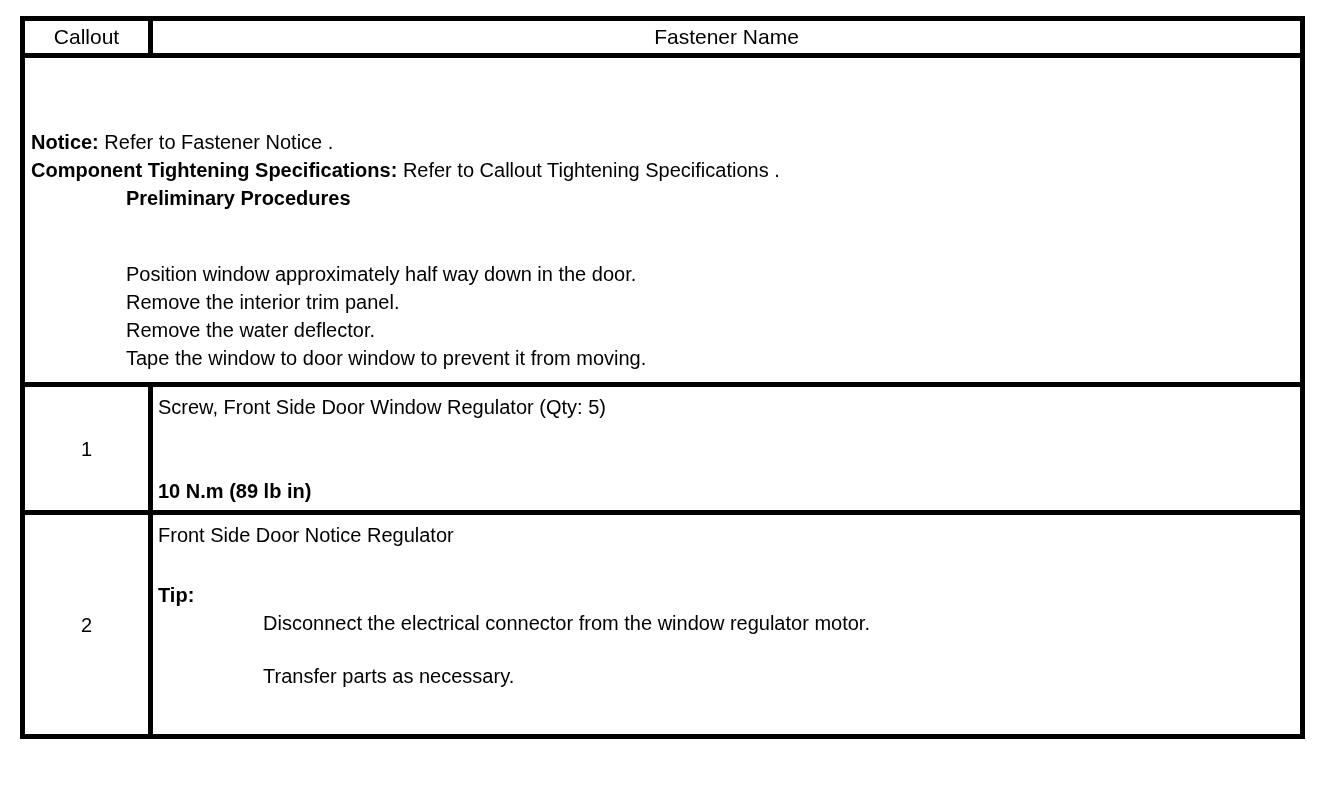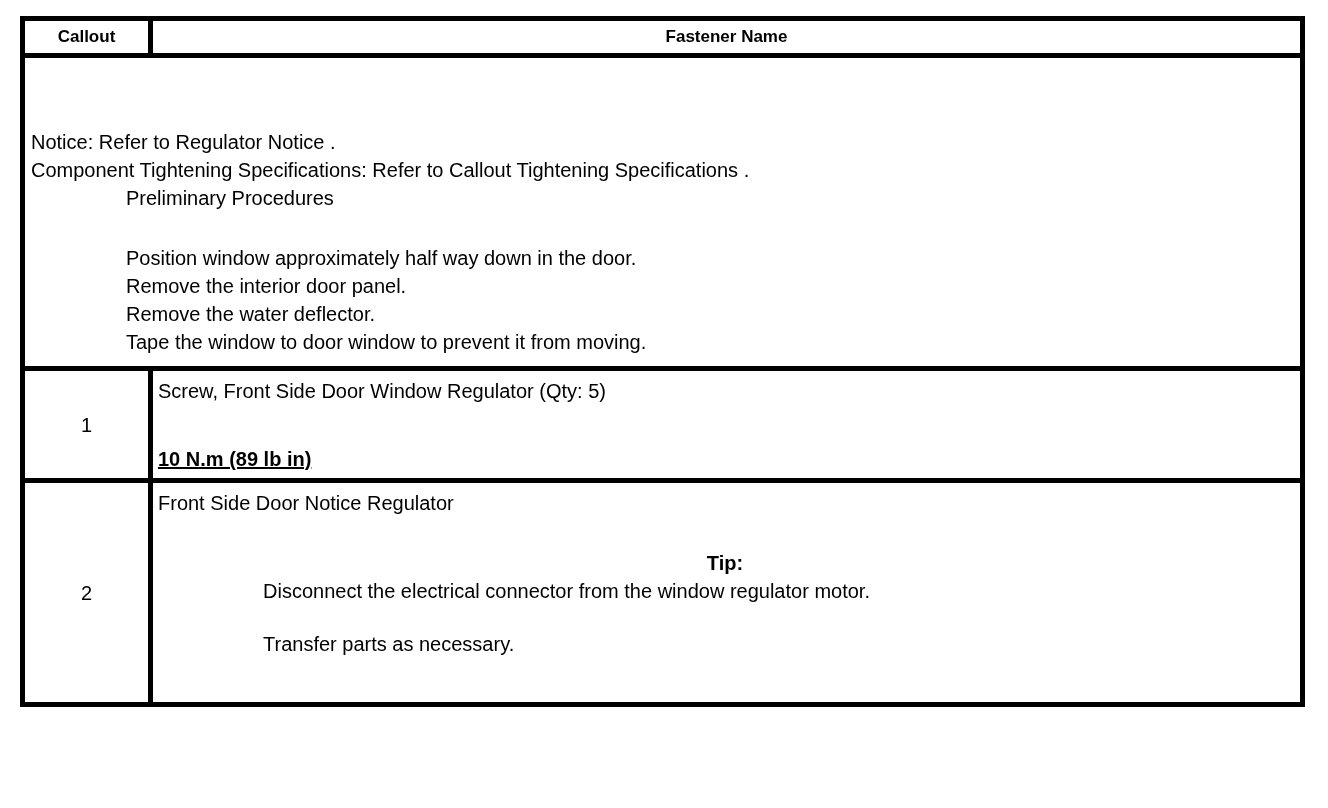--- a/index.html
+++ b/index.html
@@ -27,75 +27,75 @@
   .spec-table th, .spec-table td {
     border: 5px solid #000000;
     padding: 0;
     vertical-align: top;
     overflow: hidden;
   }
   col.col-callout { width: 128px; }
   .spec-table th {
     height: 32px;
     line-height: 32px;
-    font-size: 17px;
-    font-weight: bold;
+    font-size: 21px;
+    font-weight: normal;
     text-align: center;
     vertical-align: middle;
   }
   td.notes-cell {
     padding: 70px 8px 10px 6px;
   }
   td.notes-cell p { margin: 0; }
   .fastener-line { margin-top: 37px; }
   .prelim-block { margin-left: 95px; }
-  .prelim-title { margin-top: 42px; font-weight: normal; }
-  .prelim-steps { margin-top: 32px; }
+  .prelim-title { margin-top: 42px; font-weight: bold; }
+  .prelim-steps { margin-top: 48px; }
   td.callout-cell {
     text-align: center;
     vertical-align: middle;
     padding: 0;
   }
   td.component-cell {
     padding: 6px 8px 5px 5px;
   }
   td.component-cell.row2 {
     padding-bottom: 44px;
   }
   .line { margin: 0; }
-  .torque-line { margin-top: 40px; font-weight: bold; text-decoration: underline; }
-  .tip-label { margin-top: 32px; font-weight: bold; text-align: center; }
+  .torque-line { margin-top: 56px; font-weight: bold; }
+  .tip-label { margin-top: 32px; font-weight: bold; }
   .tip-step { margin-left: 105px; }
   .tip-step.second { margin-top: 25px; }
-  b { font-weight: normal; }
+  b { font-weight: bold; }
 </style>
 </head>
 <body>
 
 <table class="spec-table">
   <colgroup>
     <col class="col-callout">
     <col>
   </colgroup>
   <thead>
     <tr>
       <th>Callout</th>
       <th>Fastener Name</th>
     </tr>
   </thead>
   <tbody>
     <tr>
       <td colspan="2" class="notes-cell">
-        <p class="line"><b>Notice:</b> <span>Refer to Regulator Notice .</span></p>
+        <p class="line"><b>Notice:</b> <span>Refer to Fastener Notice .</span></p>
         <p class="line fastener-line"><b>Component Tightening Specifications:</b> <span>Refer to Callout Tightening Specifications .</span></p>
         <div class="prelim-block">
           <p class="line prelim-title">Preliminary Procedures</p>
           <div class="prelim-steps">
             <p class="line">Position window approximately half way down in the door.</p>
-            <p class="line">Remove the interior door panel.</p>
+            <p class="line">Remove the interior trim panel.</p>
             <p class="line">Remove the water deflector.</p>
             <p class="line">Tape the window to door window to prevent it from moving.</p>
           </div>
         </div>
       </td>
     </tr>
     <tr>
       <td class="callout-cell">1</td>
       <td class="component-cell">
         <p class="line">Screw, Front Side Door Window Regulator (Qty: 5)</p>

